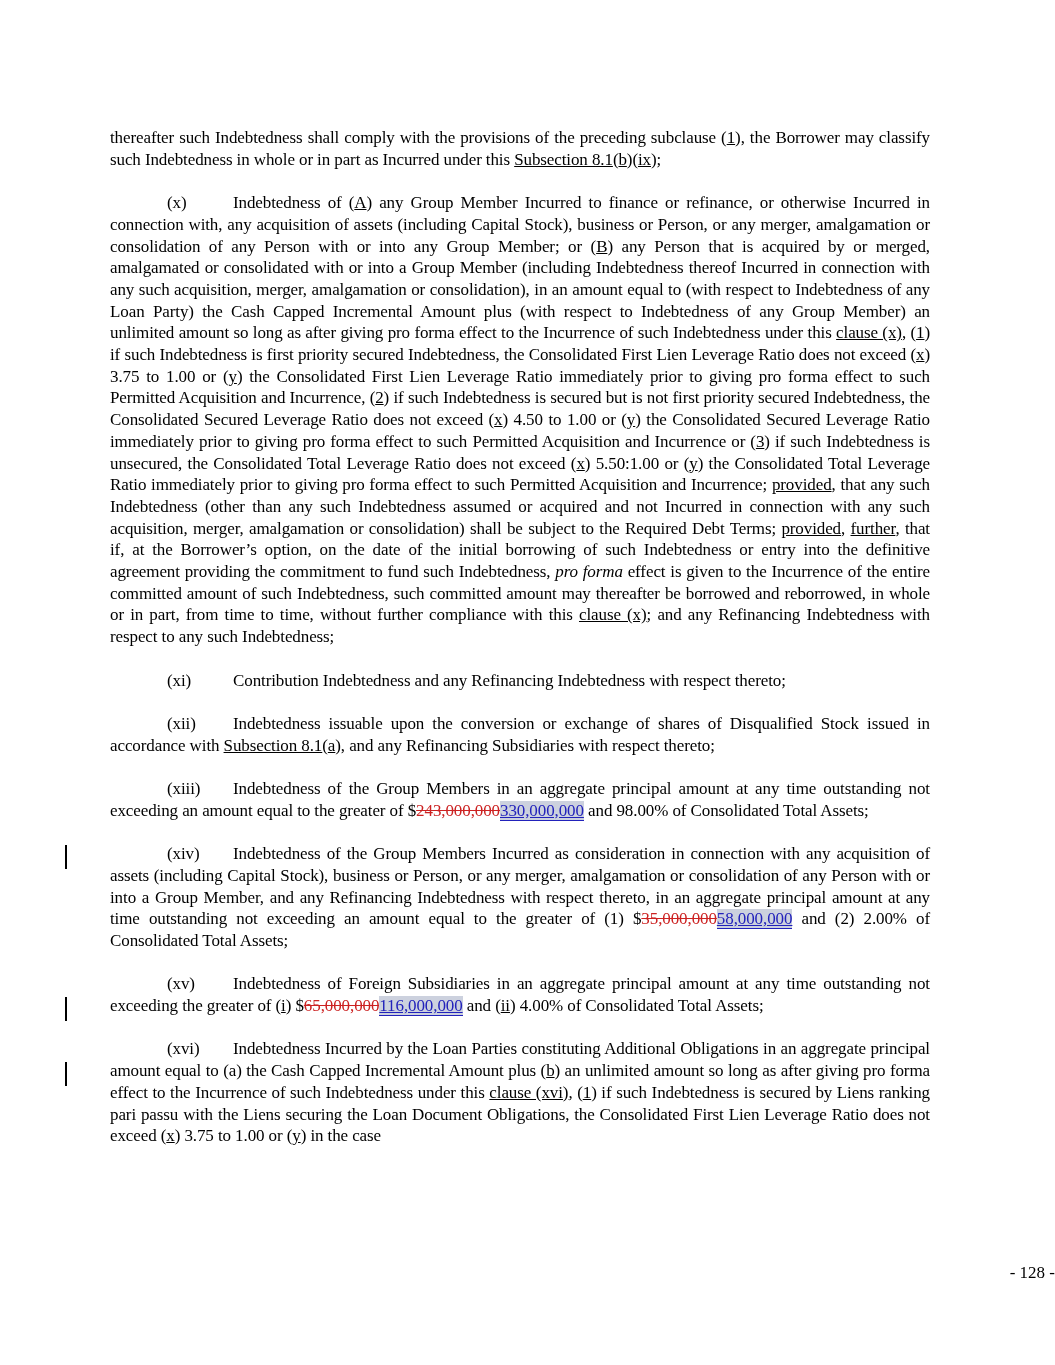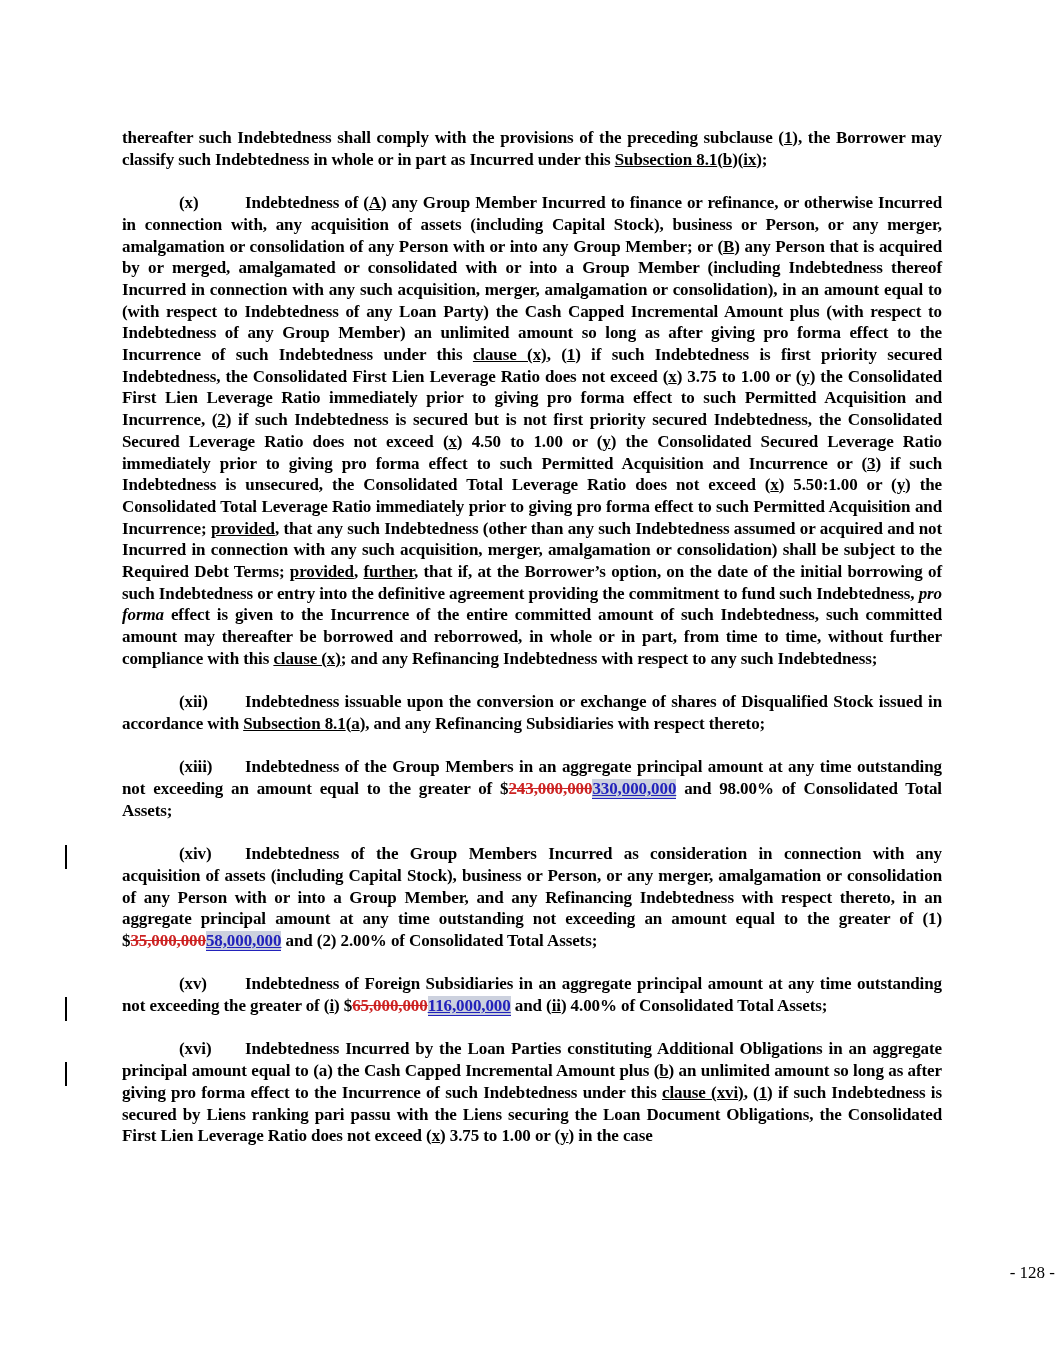--- a/index.html
+++ b/index.html
@@ -14,24 +14,23 @@
     position:relative;
     width:1055px;
     height:1365px;
     background:var(--paper);
     overflow:hidden;
     font-family:"Liberation Serif","DejaVu Serif",serif;
     color:var(--ink);
   }
   .text-block{
     position:absolute;
-    left:122px;
+    left:110px;
     top:127px;
     width:820px;
-    font-weight:bold;
   }
   p.para{
     margin:0 0 21.7px 0;
     font-size:17px;
     line-height:21.7px;
     text-align:justify;
     letter-spacing:-0.1px;
     color:var(--ink);
   }
   p.para.indent{ text-indent:57px; }
@@ -70,20 +69,21 @@
     color:var(--ink);
   }
 </style>
 </head>
 <body>
 
 <div class="page">
   <div class="text-block" id="doc-body">
       <p class="para"><span>thereafter such Indebtedness shall comply with the provisions of the preceding subclause (</span><span class="u">1</span><span>), the Borrower may classify such Indebtedness in whole or in part as Incurred under this </span><span class="u">Subsection 8.1</span><span>(</span><span class="u">b</span><span>)(</span><span class="u">ix</span><span>);</span></p>
       <p class="para indent"><span class="num">(x)</span><span>Indebtedness of (</span><span class="u">A</span><span>) any Group Member Incurred to finance or refinance, or otherwise Incurred in connection with, any acquisition of assets (including Capital Stock), business or Person, or any merger, amalgamation or consolidation of any Person with or into any Group Member; or (</span><span class="u">B</span><span>) any Person that is acquired by or merged, amalgamated or consolidated with or into a Group Member (including Indebtedness thereof Incurred in connection with any such acquisition, merger, amalgamation or consolidation), in an amount equal to (with respect to Indebtedness of any Loan Party) the Cash Capped Incremental Amount plus (with respect to Indebtedness of any Group Member) an unlimited amount so long as after giving pro forma effect to the Incurrence of such Indebtedness under this </span><span class="u">clause (x)</span><span>, (</span><span class="u">1</span><span>) if such Indebtedness is first priority secured Indebtedness, the Consolidated First Lien Leverage Ratio does not exceed (</span><span class="u">x</span><span>) 3.75 to 1.00 or (</span><span class="u">y</span><span>) the Consolidated First Lien Leverage Ratio immediately prior to giving pro forma effect to such Permitted Acquisition and Incurrence, (</span><span class="u">2</span><span>) if such Indebtedness is secured but is not first priority secured Indebtedness, the Consolidated Secured Leverage Ratio does not exceed (</span><span class="u">x</span><span>) 4.50 to 1.00 or (</span><span class="u">y</span><span>) the Consolidated Secured Leverage Ratio immediately prior to giving pro forma effect to such Permitted Acquisition and Incurrence or (</span><span class="u">3</span><span>) if such Indebtedness is unsecured, the Consolidated Total Leverage Ratio does not exceed (</span><span class="u">x</span><span>) 5.50:1.00 or (</span><span class="u">y</span><span>) the Consolidated Total Leverage Ratio immediately prior to giving pro forma effect to such Permitted Acquisition and Incurrence; </span><span class="u">provided</span><span>, that any such Indebtedness (other than any such Indebtedness assumed or acquired and not Incurred in connection with any such acquisition, merger, amalgamation or consolidation) shall be subject to the Required Debt Terms; </span><span class="u">provided</span><span>, </span><span class="u">further</span><span>, that if, at the Borrower’s option, on the date of the initial borrowing of such Indebtedness or entry into the definitive agreement providing the commitment to fund such Indebtedness, </span><span class="i">pro forma</span><span> effect is given to the Incurrence of the entire committed amount of such Indebtedness, such committed amount may thereafter be borrowed and reborrowed, in whole or in part, from time to time, without further compliance with this </span><span class="u">clause (x)</span><span>; and any Refinancing Indebtedness with respect to any such Indebtedness;</span></p>
+      <p class="para indent"><span class="num">(xi)</span><span>Contribution Indebtedness and any Refinancing Indebtedness with respect thereto;</span></p>
       <p class="para indent"><span class="num">(xii)</span><span>Indebtedness issuable upon the conversion or exchange of shares of Disqualified Stock issued in accordance with </span><span class="u">Subsection 8.1</span><span>(</span><span class="u">a</span><span>), and any Refinancing Subsidiaries with respect thereto;</span></p>
       <p class="para indent"><span class="num">(xiii)</span><span>Indebtedness of the Group Members in an aggregate principal amount at any time outstanding not exceeding an amount equal to the greater of $</span><span class="del">243,000,000</span><span class="ins">330,000,000</span><span> and 98.00% of Consolidated Total Assets;</span></p>
       <p class="para indent"><span class="num">(xiv)</span><span>Indebtedness of the Group Members Incurred as consideration in connection with any acquisition of assets (including Capital Stock), business or Person, or any merger, amalgamation or consolidation of any Person with or into a Group Member, and any Refinancing Indebtedness with respect thereto, in an aggregate principal amount at any time outstanding not exceeding an amount equal to the greater of (1) $</span><span class="del">35,000,000</span><span class="ins">58,000,000</span><span> and (2) 2.00% of Consolidated Total Assets;</span></p>
       <p class="para indent"><span class="num">(xv)</span><span>Indebtedness of Foreign Subsidiaries in an aggregate principal amount at any time outstanding not exceeding the greater of (</span><span class="u">i</span><span>) $</span><span class="del">65,000,000</span><span class="ins">116,000,000</span><span> and (</span><span class="u">ii</span><span>) 4.00% of Consolidated Total Assets;</span></p>
       <p class="para indent"><span class="num">(xvi)</span><span>Indebtedness Incurred by the Loan Parties constituting Additional Obligations in an aggregate principal amount equal to (a) the Cash Capped Incremental Amount plus (</span><span class="u">b</span><span>) an unlimited amount so long as after giving pro forma effect to the Incurrence of such Indebtedness under this </span><span class="u">clause (xvi)</span><span>, (</span><span class="u">1</span><span>) if such Indebtedness is secured by Liens ranking pari passu with the Liens securing the Loan Document Obligations, the Consolidated First Lien Leverage Ratio does not exceed (</span><span class="u">x</span><span>) 3.75 to 1.00 or (</span><span class="u">y</span><span>) in the case</span></p>
     </div>
   <div id="marks-layer">
       <div class="change-bar" style="top: 845px;"></div>
       <div class="change-bar" style="top: 997px;"></div>
       <div class="change-bar" style="top: 1062px;"></div>

